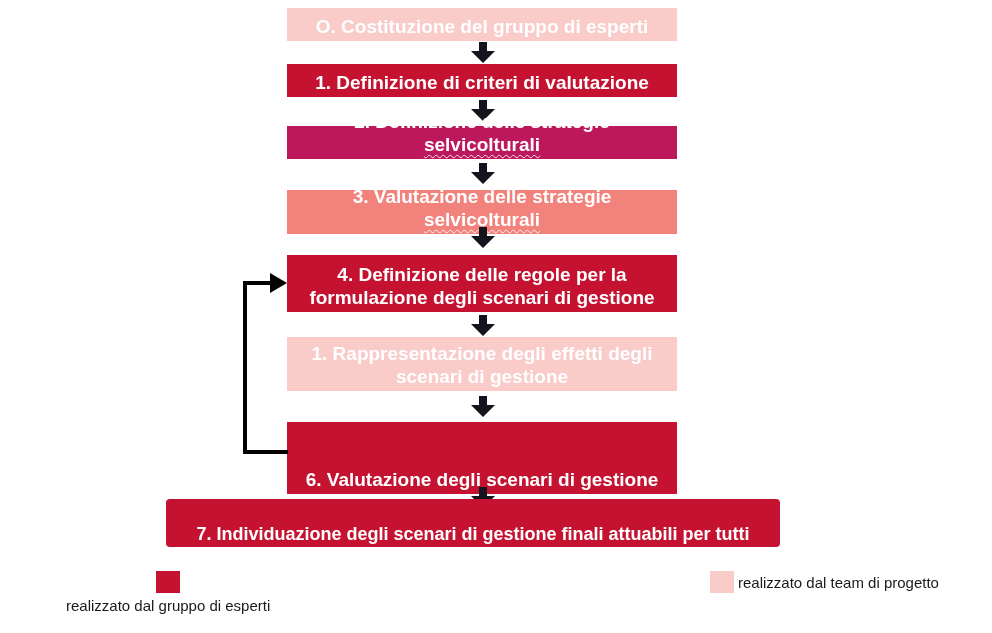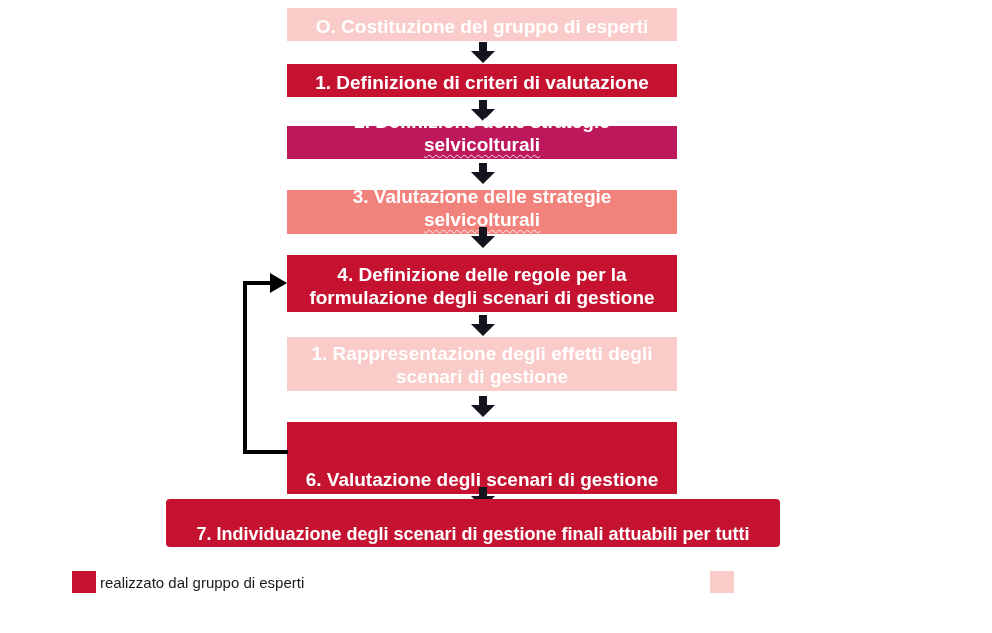--- a/index.html
+++ b/index.html
@@ -70,21 +70,21 @@
     border-left: 17px solid #000000;
   }
   .legend-item {
     position: absolute;
     top: 571px;
     display: flex;
     align-items: center;
     gap: 4px;
     height: 22px;
   }
-  .li-1 { left: 72px; }
+  .li-1 { left: 66px; flex-direction: column; }
   .li-2 { left: 330px; }
   .li-3 { left: 710px; }
   .legend-swatch { width: 24px; height: 22px; flex: 0 0 auto; }
   .legend-label { font-size: 15px; color: #1a1a1a; white-space: nowrap; }
 </style>
 </head>
 <body>
 
 <div class="canvas">
 
@@ -152,15 +152,16 @@
   <div class="loop-seg loop-h-top"></div>
   <div class="loop-seg loop-h-bot"></div>
   <div class="loop-arrowhead"></div>
 
   <div class="legend-item li-1">
     <span class="legend-swatch" style="background: rgb(196, 18, 48);"></span>
     <span class="legend-label">realizzato dal gruppo di esperti</span>
   </div>
   <div class="legend-item li-3">
     <span class="legend-swatch" style="background: rgb(249, 203, 201);"></span>
+    <span class="legend-label">realizzato dal team di progetto</span>
   </div>
 
 </div>
 
 </body></html>

